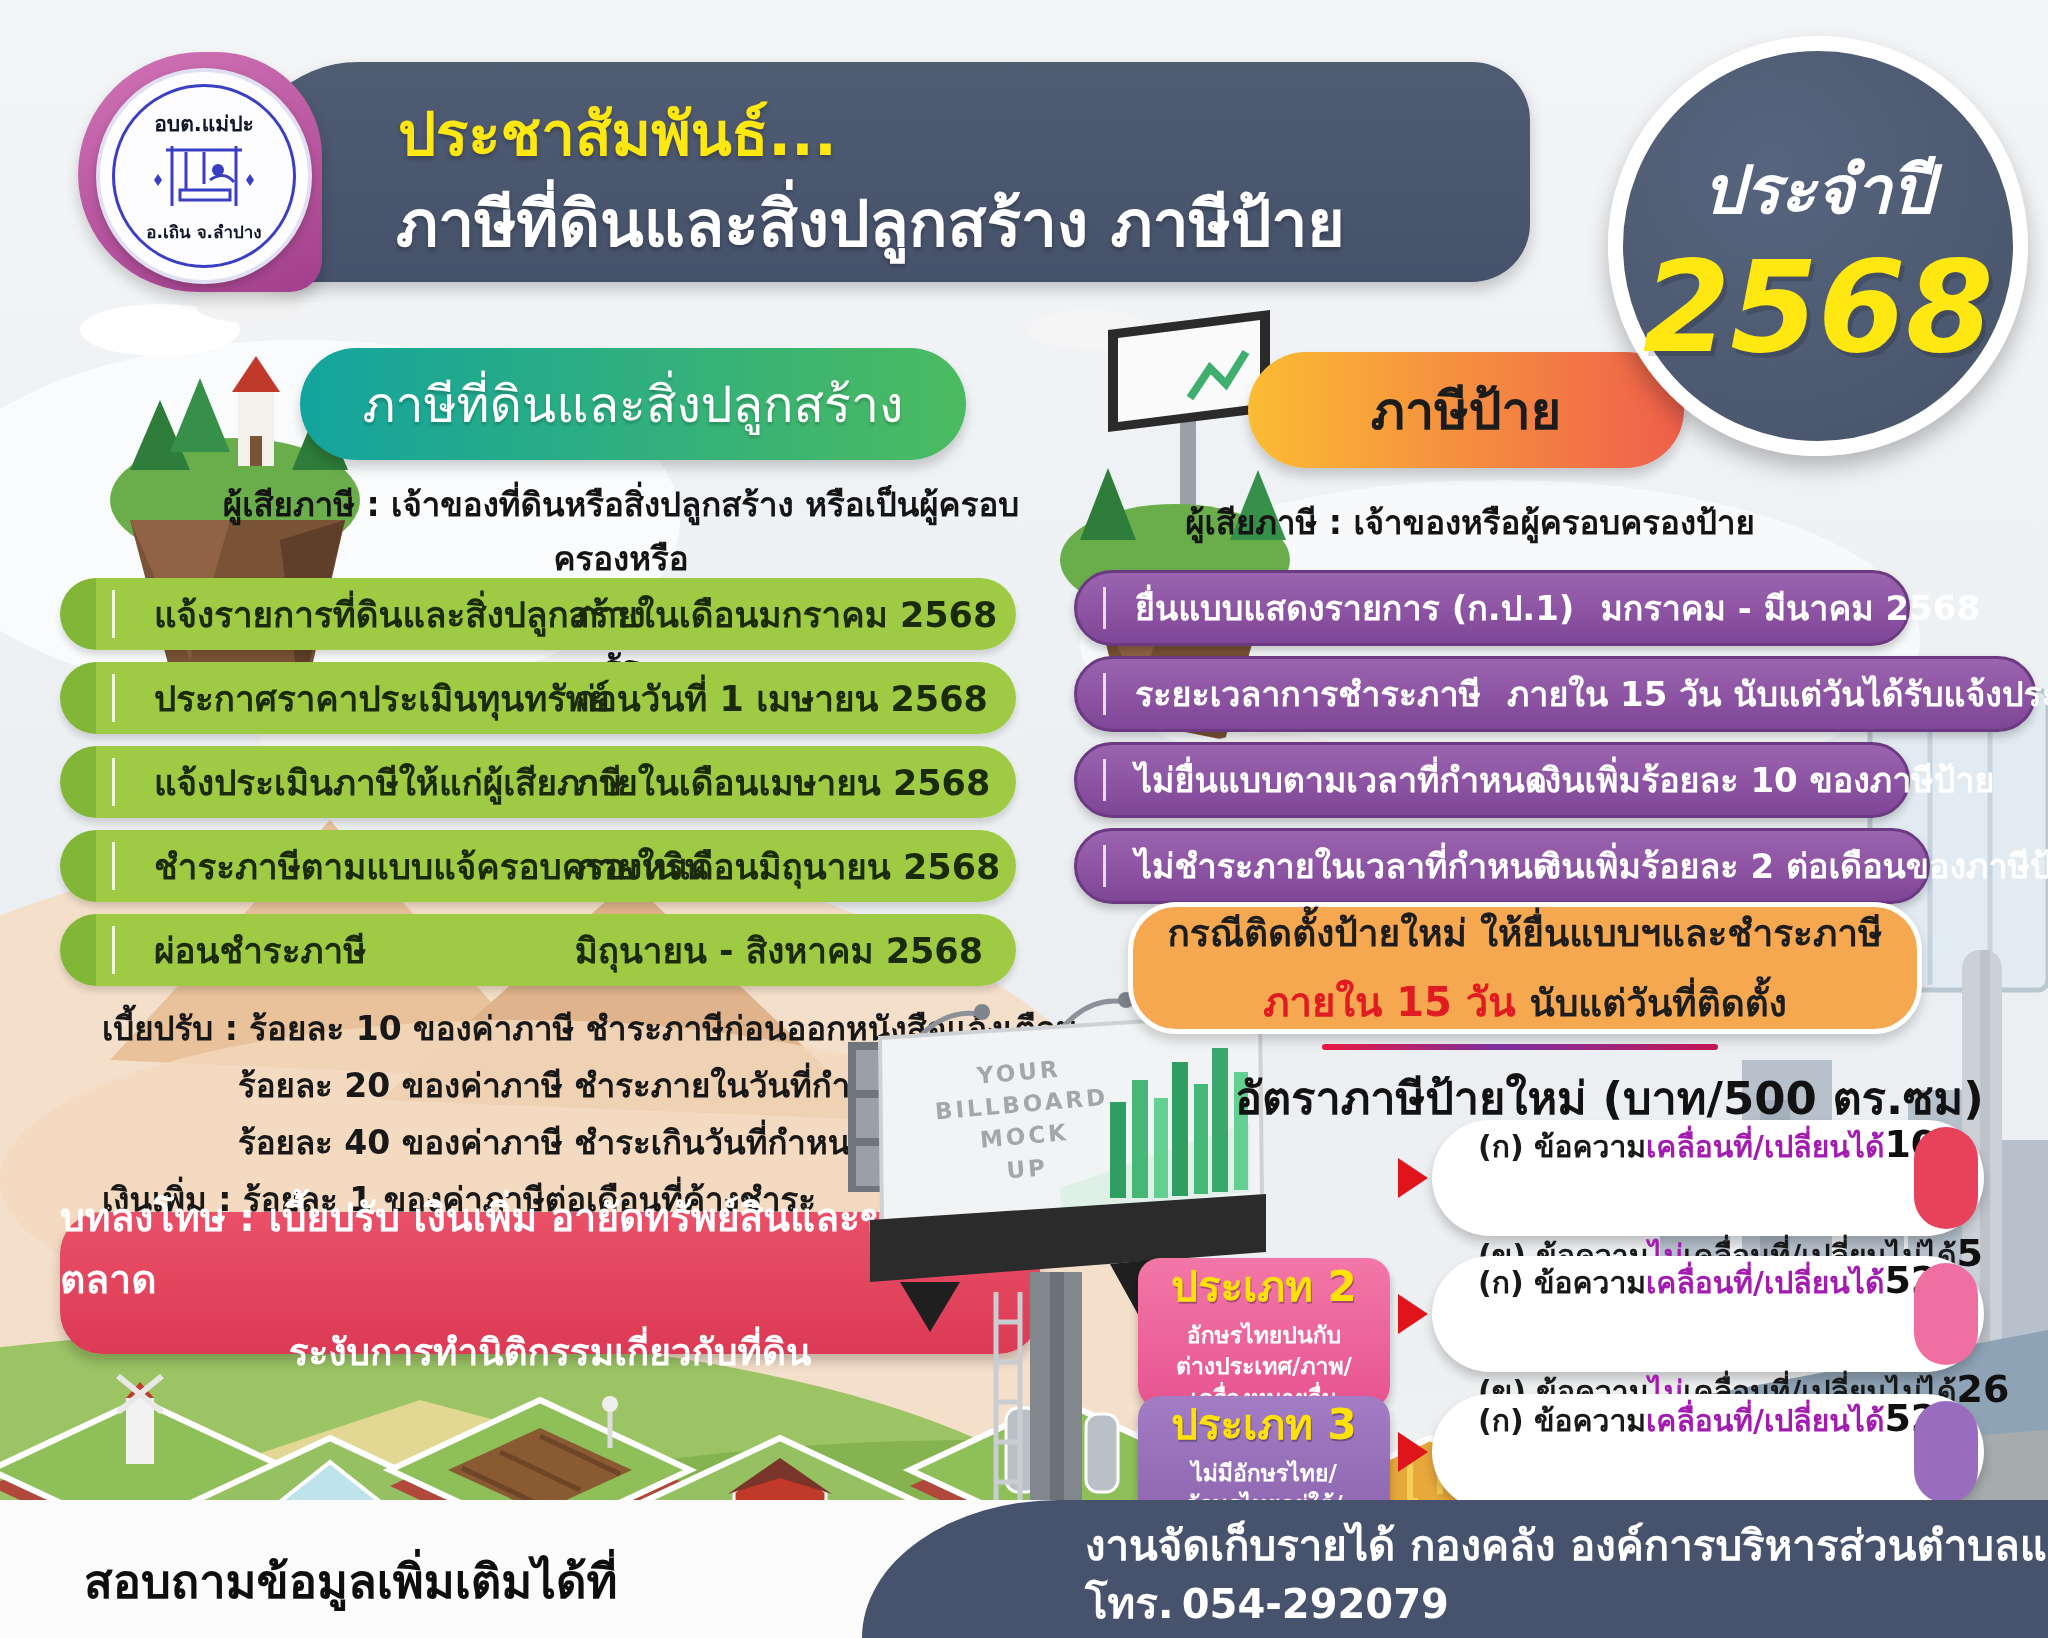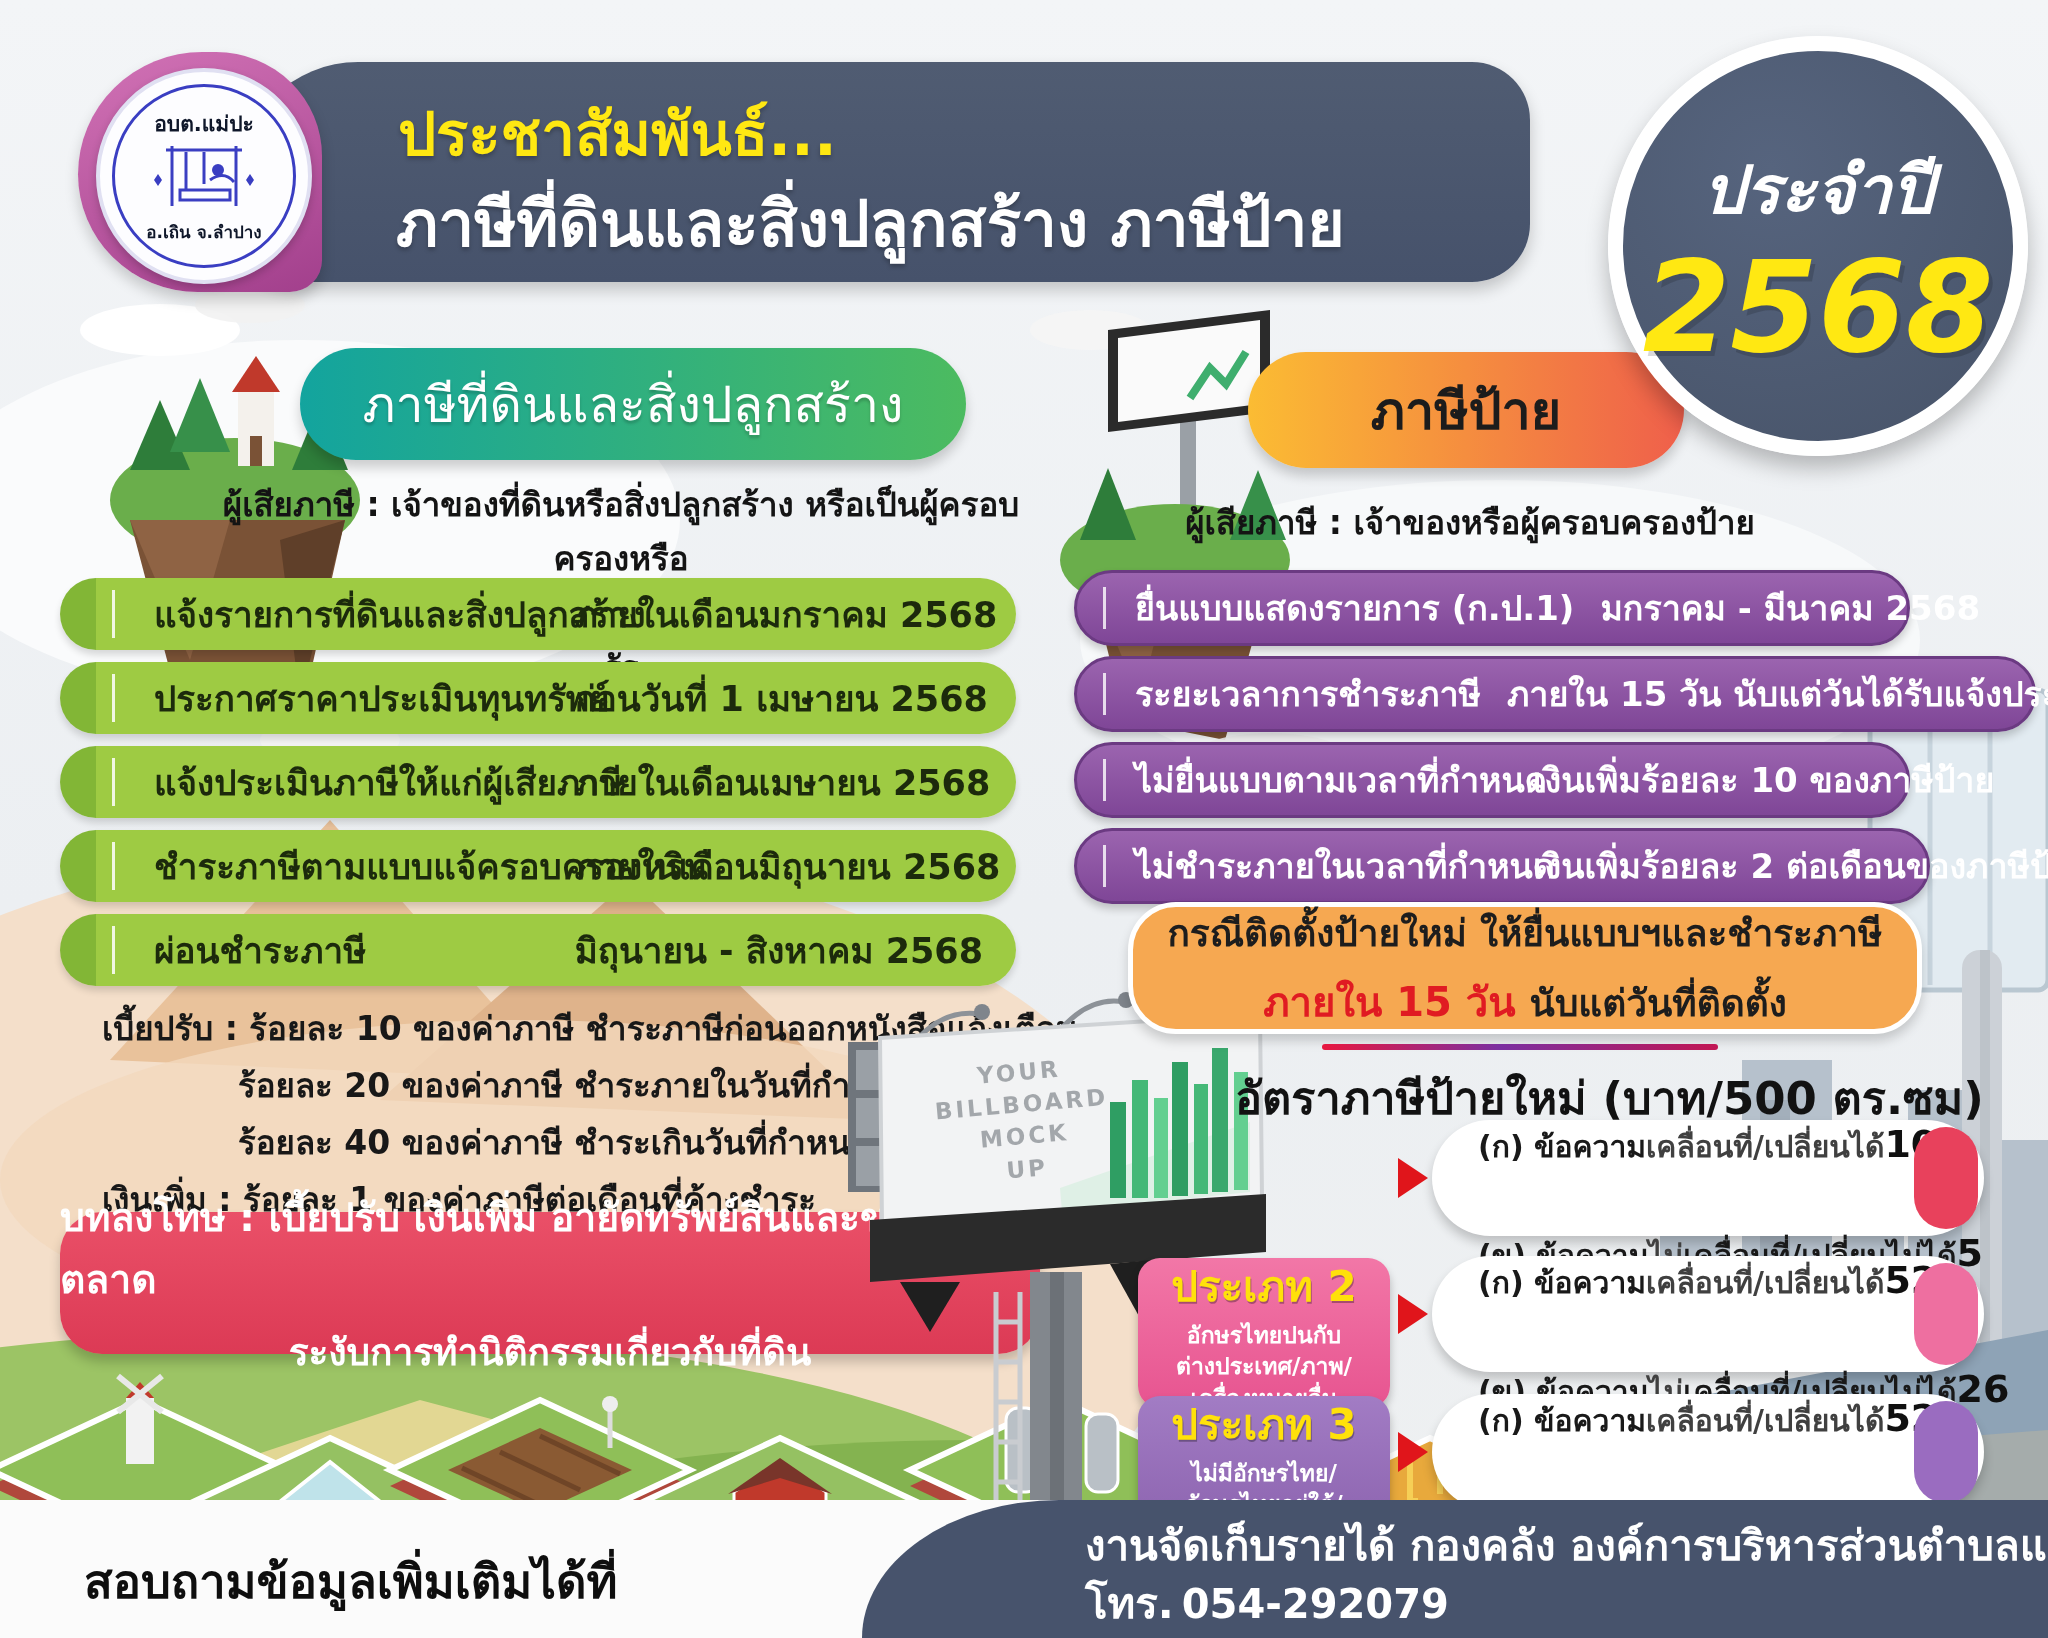--- a/index.html
+++ b/index.html
@@ -95,21 +95,21 @@
   .tag .tname{font-size:42px;font-weight:800;color:#ffe10a;text-shadow:1px 2px 0 rgba(0,0,0,.3);}
   .tag .tdesc{font-size:23px;font-weight:600;color:#fff;line-height:1.28;}
   .arrow{width:0;height:0;z-index:9;border-left:30px solid #e0151b;
     border-top:20px solid transparent;border-bottom:20px solid transparent;}
   .tpill{left:1432px;width:552px;height:116px;z-index:8;border-radius:58px;background:#fff;
     box-shadow:0 7px 11px rgba(0,0,0,.2);display:flex;flex-direction:column;justify-content:center;
     gap:17px;padding:0 96px 0 46px;box-sizing:border-box;}
   .tpill::after{content:"";position:absolute;right:6px;top:7px;bottom:7px;width:64px;
     border-radius:40px;background:var(--cap);}
   .tline{display:flex;align-items:baseline;white-space:nowrap;font-size:30px;font-weight:700;color:#191919;}
-  .tline .hl{color:#404040;margin-top:45px;}
+  .tline .hl{color:#a21caf;margin-top:45px;}
   .tval{margin-left:auto;font-size:38px;font-weight:800;color:#101010;}
 
   
   .bb-text{left:928px;top:1056px;width:190px;z-index:7;transform:rotate(-5deg);
     text-align:center;color:#a3a7ab;font-size:23px;font-weight:600;letter-spacing:3px;
     line-height:1.4;}
 
   
   .footer-white{left:0;top:1500px;width:2048px;height:138px;background:#fbfbfb;z-index:9;}
   .footer-dark{left:862px;top:1500px;width:1186px;height:138px;background:#47536c;z-index:10;

